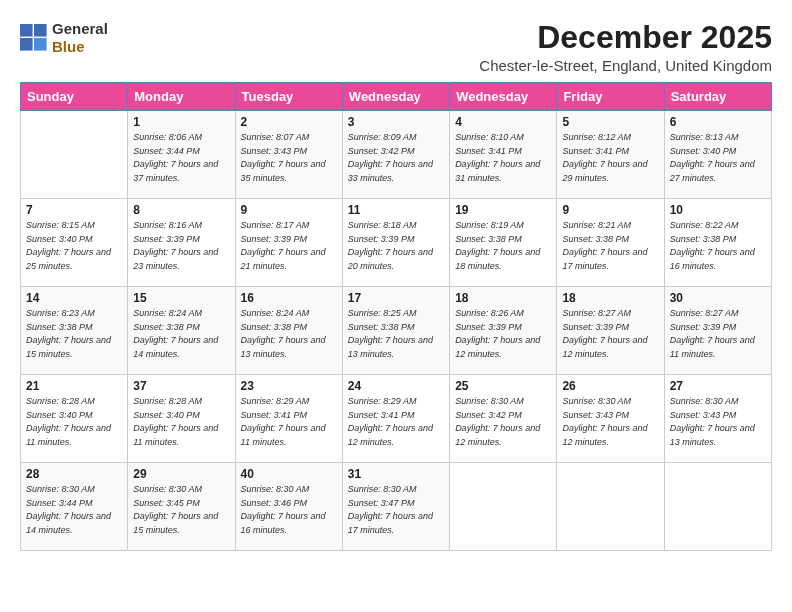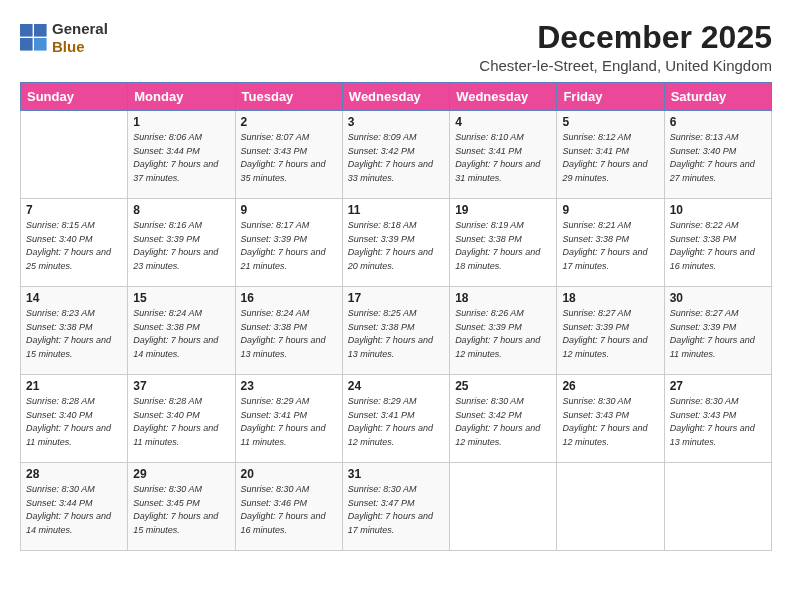--- a/index.html
+++ b/index.html
@@ -252,21 +252,21 @@
       <tr>
         <td>
           <span class="day-number">28</span>
           <div class="day-info">Sunrise: 8:30 AM<br>Sunset: 3:44 PM<br>Daylight: 7 hours and 14 minutes.</div>
         </td>
         <td>
           <span class="day-number">29</span>
           <div class="day-info">Sunrise: 8:30 AM<br>Sunset: 3:45 PM<br>Daylight: 7 hours and 15 minutes.</div>
         </td>
         <td>
-          <span class="day-number">20</span>
+          <span class="day-number">40</span>
           <div class="day-info">Sunrise: 8:30 AM<br>Sunset: 3:46 PM<br>Daylight: 7 hours and 16 minutes.</div>
         </td>
         <td>
           <span class="day-number">31</span>
           <div class="day-info">Sunrise: 8:30 AM<br>Sunset: 3:47 PM<br>Daylight: 7 hours and 17 minutes.</div>
         </td>
         <td class="empty-cell"></td>
         <td class="empty-cell"></td>
         <td class="empty-cell"></td>
       </tr>

